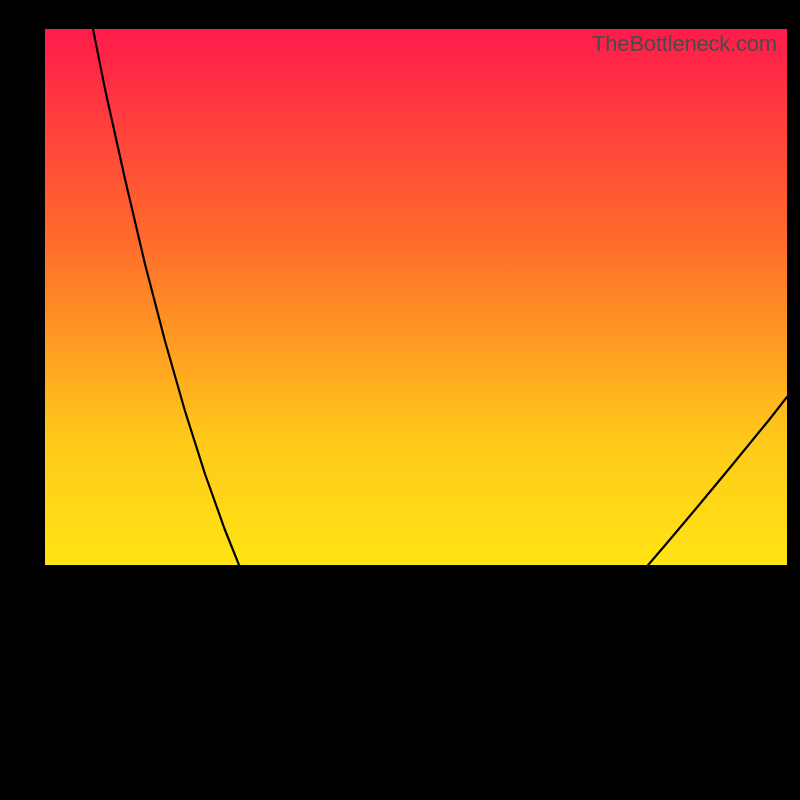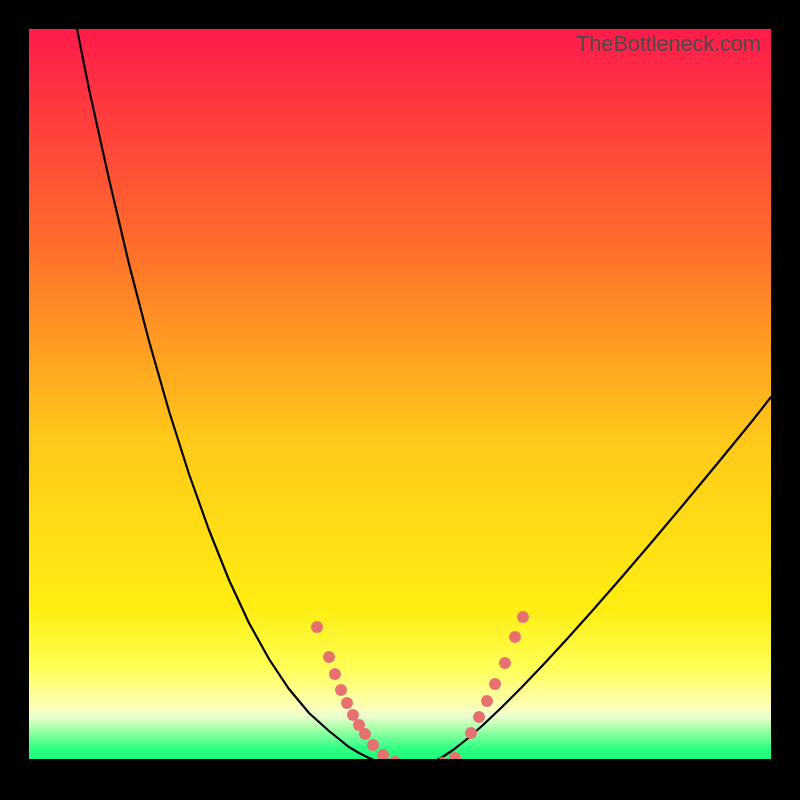--- a/index.html
+++ b/index.html
@@ -12,24 +12,24 @@
     font-family: Arial, Helvetica, sans-serif;
   }
   .frame {
     position: absolute;
     left: 0; top: 0;
     width: 800px; height: 800px;
     background: #000;
   }
   .plot {
     position: absolute;
-    left: 29px;
+    left: 45px;
     top: 29px;
     width: 742px;
-    height: 730px;
+    height: 536px;
     overflow: hidden;
   }
   .watermark {
     position: absolute;
     top: 2px;
     right: 10px;
     color: #4b4b4b;
     font-size: 22px;
     font-weight: 400;
     letter-spacing: -0.2px;

